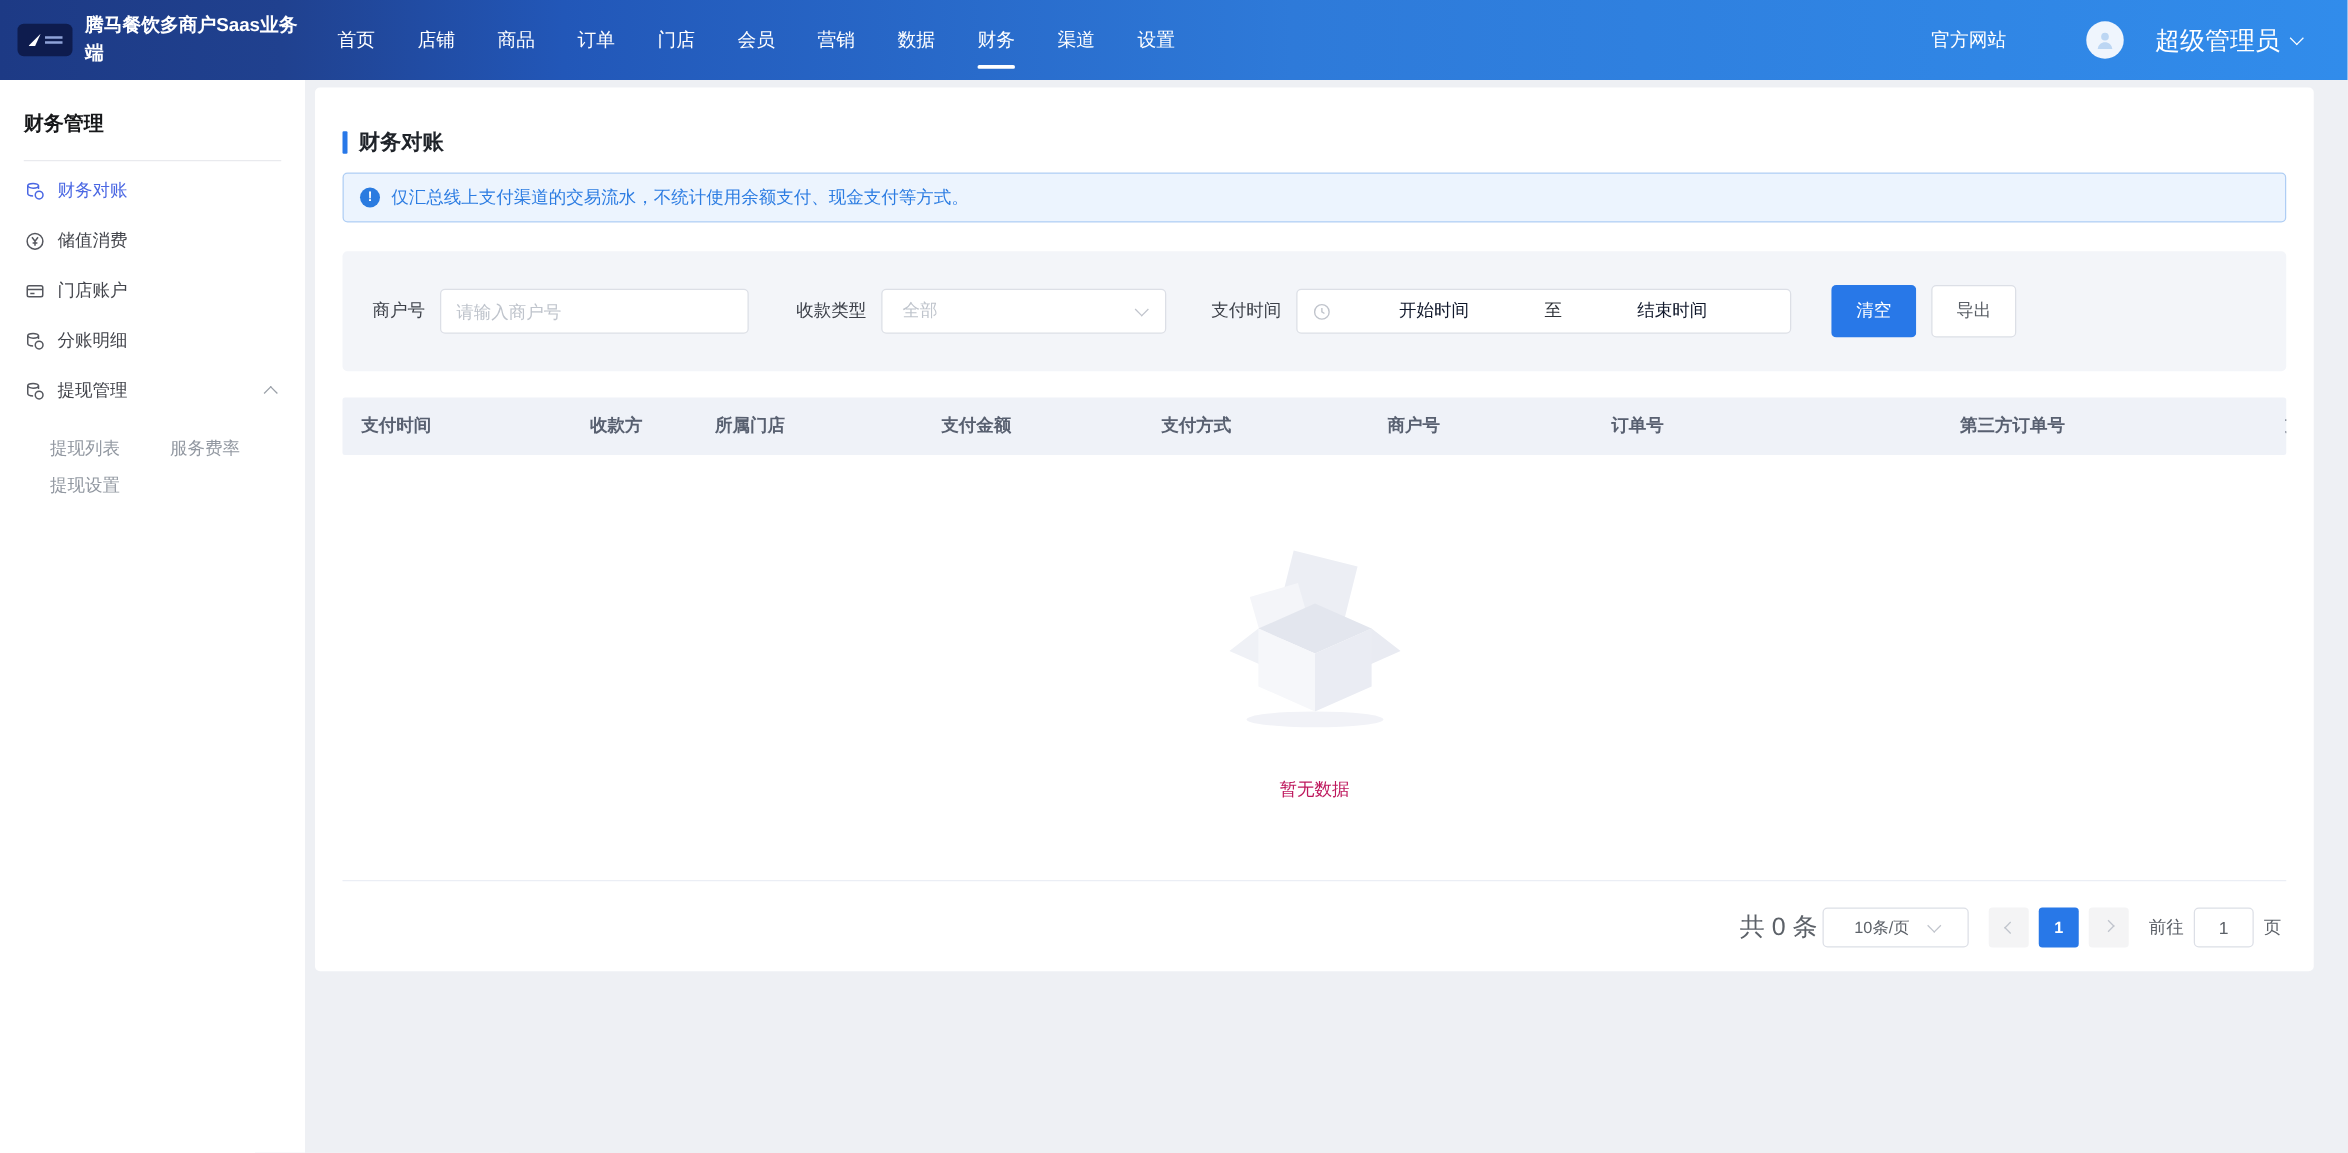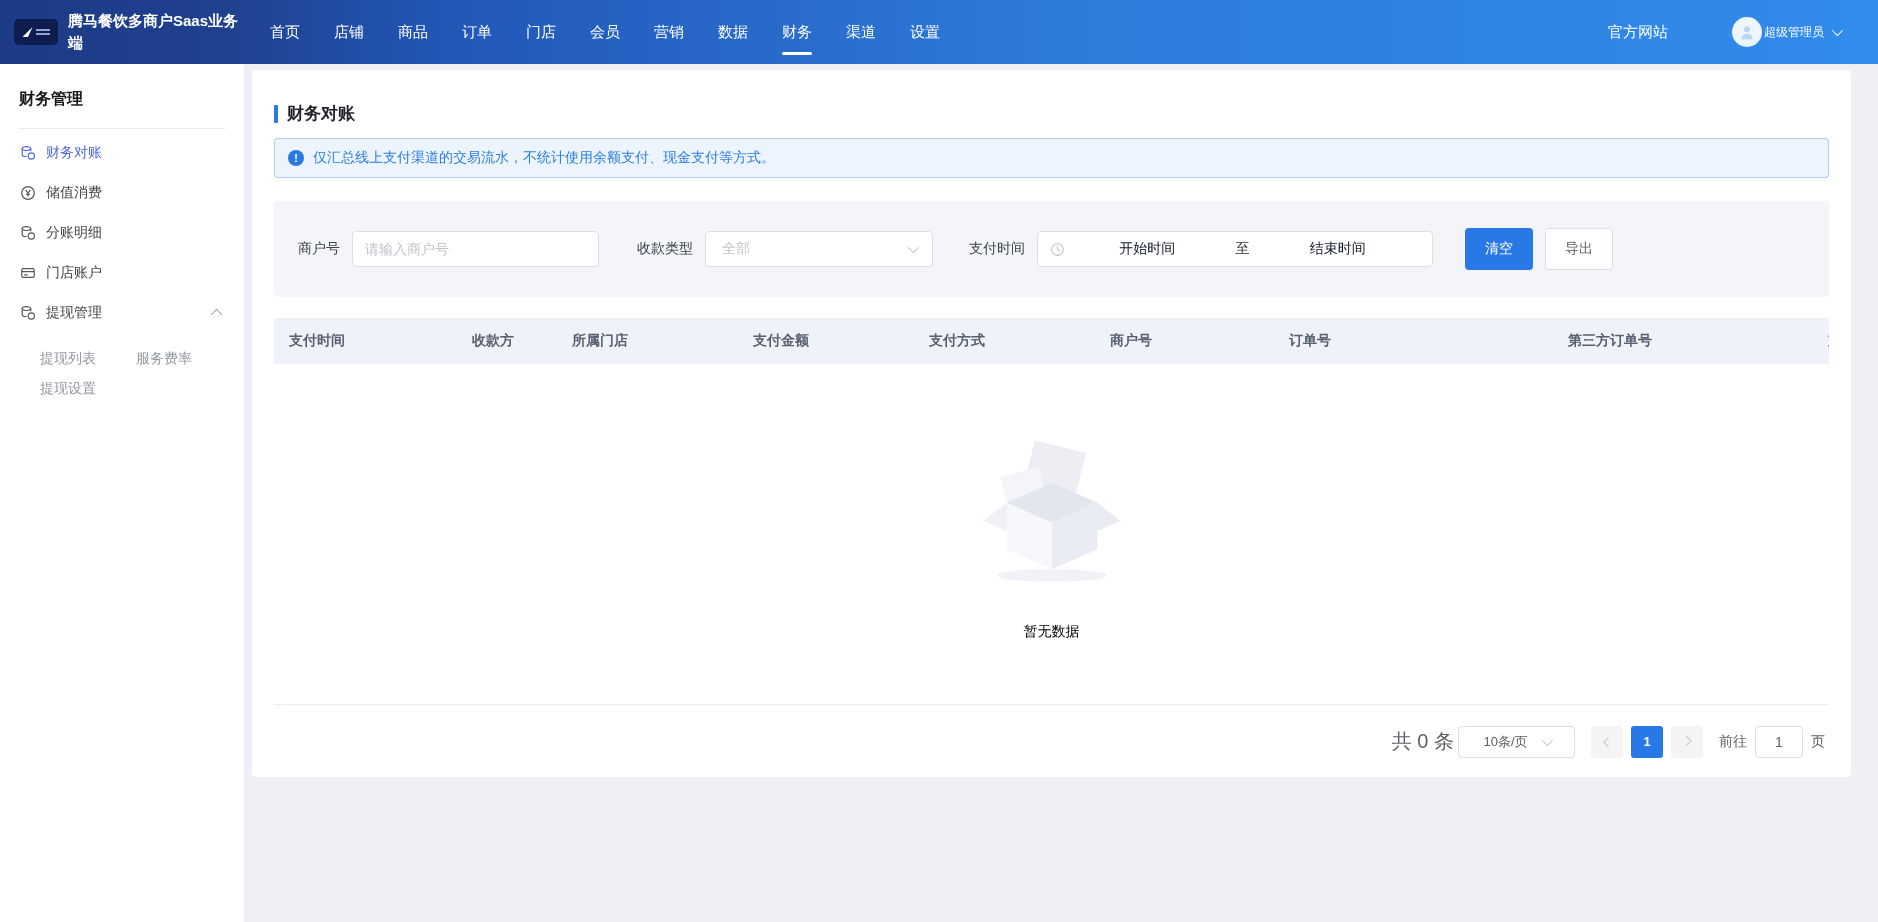--- a/index.html
+++ b/index.html
@@ -18,21 +18,21 @@
   .logo-lines{ display:flex; flex-direction:column; gap:2px; }
   .logo-lines i{ display:block; width:14px; height:2px; background:#8fa2d8; }
   .brand-title{ margin-left:10px; font-size:15px; font-weight:700; line-height:1.45; width:175px; }
   .top-nav{ display:flex; align-items:center; gap:34px; margin-left:26px; }
   .nav-item{ font-size:15px; font-weight:500; position:relative; padding:21px 0; cursor:pointer; white-space:nowrap; }
   .nav-item.active::after{ content:""; position:absolute; left:50%; transform:translateX(-50%);
     bottom:8px; width:30px; height:3px; background:#fff; border-radius:2px; }
   .header-right{ margin-left:auto; display:flex; align-items:center; padding-right:38px; }
   .official-site{ font-size:15px; margin-right:64px; cursor:pointer; }
   .avatar{ width:30px; height:30px; border-radius:50%; background:#eff5fd; display:flex; align-items:center; justify-content:center; }
-  .user-name{ font-size:12px; margin-left:2px; }
+  .user-name{ font-size:20px; margin-left:25px; }
   .chev{ display:inline-block; width:8px; height:8px; border-right:1.6px solid currentColor; border-bottom:1.6px solid currentColor; }
   .chev.down{ transform:rotate(45deg) translateY(-2px); }
   .chev.up{ transform:rotate(-135deg) translateY(-2px); }
   .user-chev{ margin-left:8px; color:#fff; }
 
   
   .sidebar{ position:absolute; top:64px; left:0; width:244px; bottom:0; background:#fff; }
   .sb-title{ font-size:16px; font-weight:700; color:#17181a; padding:25px 0 0 19px; }
   .sb-divider{ height:1px; background:#e9eaee; margin:18px 0 4px 19px; width:206px; }
   .sb-item{ display:flex; align-items:center; height:40px; padding-left:19px; font-size:14px; color:#43454c; cursor:pointer; position:relative; }
@@ -77,21 +77,21 @@
   .btn-primary{ background:#2878e8; color:#fff; margin-left:32px; }
   .btn-plain{ background:#fff; color:#5a5f66; border-color:#dcdfe6; margin-left:12px; }
 
   .table-header{ margin-top:21px; height:46px; background:#eff2f8; display:flex; align-items:center;
     overflow:hidden; white-space:nowrap; border-radius:2px; }
   .th{ font-size:14px; color:#586070; font-weight:600; flex:none; overflow:hidden; }
   .c0{ width:198px; padding-left:15px; } .c1{ width:100px; } .c2{ width:181px; } .c3{ width:176px; }
   .c4{ width:181px; } .c5{ width:179px; } .c6{ width:279px; } .c7{ width:260px; } .c8{ width:60px; }
 
   .empty{ height:340px; display:flex; flex-direction:column; align-items:center; justify-content:center; }
-  .empty-text{ font-size:14px; color:#000000; margin-top:38px; }
+  .empty-text{ font-size:14px; color:#be185d; margin-top:38px; }
 
   .pg-divider{ height:1px; background:#ebeef5; }
   .pagination{ height:73px; display:flex; align-items:center; justify-content:flex-end; padding-right:4px; color:#5c6168; }
   .pg-total{ font-size:20px; margin-right:4px; }
   .pg-size{ width:117px; height:32px; border:1px solid #dcdfe6; border-radius:4px; background:#fff;
     display:flex; align-items:center; justify-content:center; gap:14px; font-size:13px; color:#5c6168; cursor:pointer; margin-right:16px; }
   .pg-btn{ width:32px; height:32px; border-radius:3px; background:#f4f4f5; display:flex; align-items:center; justify-content:center;
     color:#bfc4cc; cursor:pointer; }
   .pg-btn .chev{ width:7px; height:7px; }
   .chev.left{ transform:rotate(135deg) translateY(-1px); }
@@ -164,36 +164,36 @@
         <circle cx="8" cy="8" r="6.3"></circle>
           <path d="M5.6 4.8L8 8l2.4-3.2M8 8v3.6M6.1 9.3h3.8"></path>
       </svg>
     </span>
     <span>储值消费</span>
   </div>
 
   <div class="sb-item">
     <span class="sb-icon">
       <svg viewBox="0 0 16 16" width="16" height="16" fill="none" stroke="currentColor" stroke-width="1.2">
+        <rect x="1.8" y="3.6" width="12.4" height="8.8" rx="1.4"></rect>
+          <path d="M1.8 6.6h12.4M4.2 9.8h3.4"></path>
+      </svg>
+    </span>
+    <span>门店账户</span>
+  </div>
+
+  <div class="sb-item">
+    <span class="sb-icon">
+      <svg viewBox="0 0 16 16" width="16" height="16" fill="none" stroke="currentColor" stroke-width="1.2">
         <ellipse cx="6.5" cy="3.6" rx="4.3" ry="1.9"></ellipse>
           <path d="M2.2 3.6v6.2c0 1 1.9 1.9 4.3 1.9M10.8 3.6v2.6"></path>
         <circle cx="11.3" cy="11" r="3.1"></circle>
       </svg>
     </span>
     <span>分账明细</span>
-  </div>
-
-  <div class="sb-item">
-    <span class="sb-icon">
-      <svg viewBox="0 0 16 16" width="16" height="16" fill="none" stroke="currentColor" stroke-width="1.2">
-        <rect x="1.8" y="3.6" width="12.4" height="8.8" rx="1.4"></rect>
-          <path d="M1.8 6.6h12.4M4.2 9.8h3.4"></path>
-      </svg>
-    </span>
-    <span>门店账户</span>
   </div>
 
   <div class="sb-item">
     <span class="sb-icon">
       <svg viewBox="0 0 16 16" width="16" height="16" fill="none" stroke="currentColor" stroke-width="1.2">
         <ellipse cx="6.5" cy="3.6" rx="4.3" ry="1.9"></ellipse>
           <path d="M2.2 3.6v6.2c0 1 1.9 1.9 4.3 1.9M10.8 3.6v2.6"></path>
         <circle cx="11.3" cy="11" r="3.1"></circle>
       </svg>
     </span>

